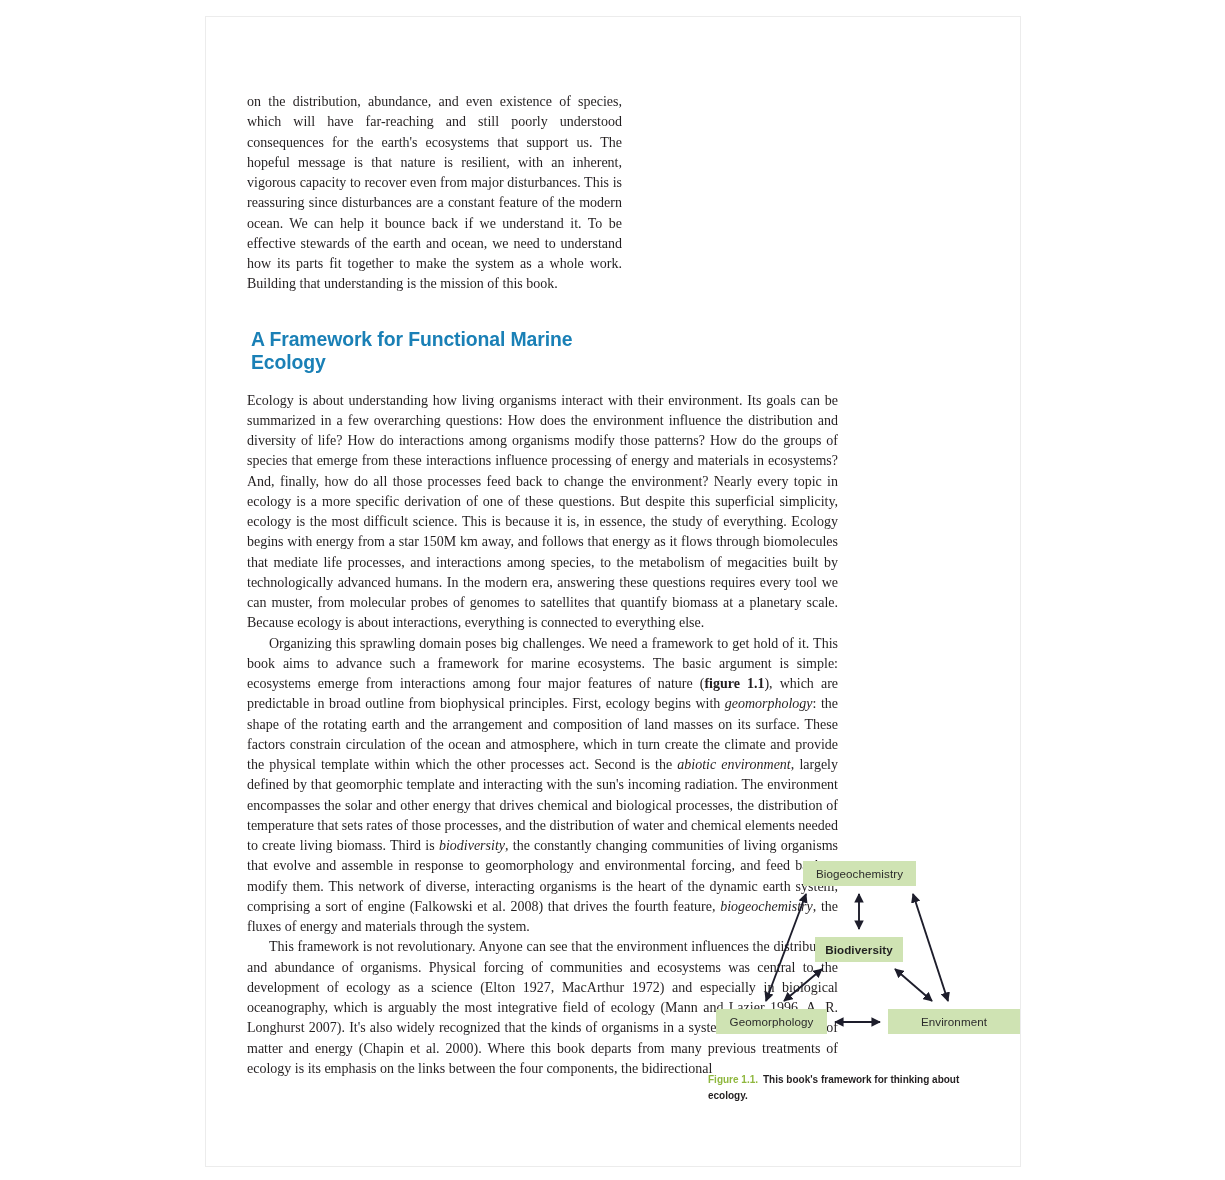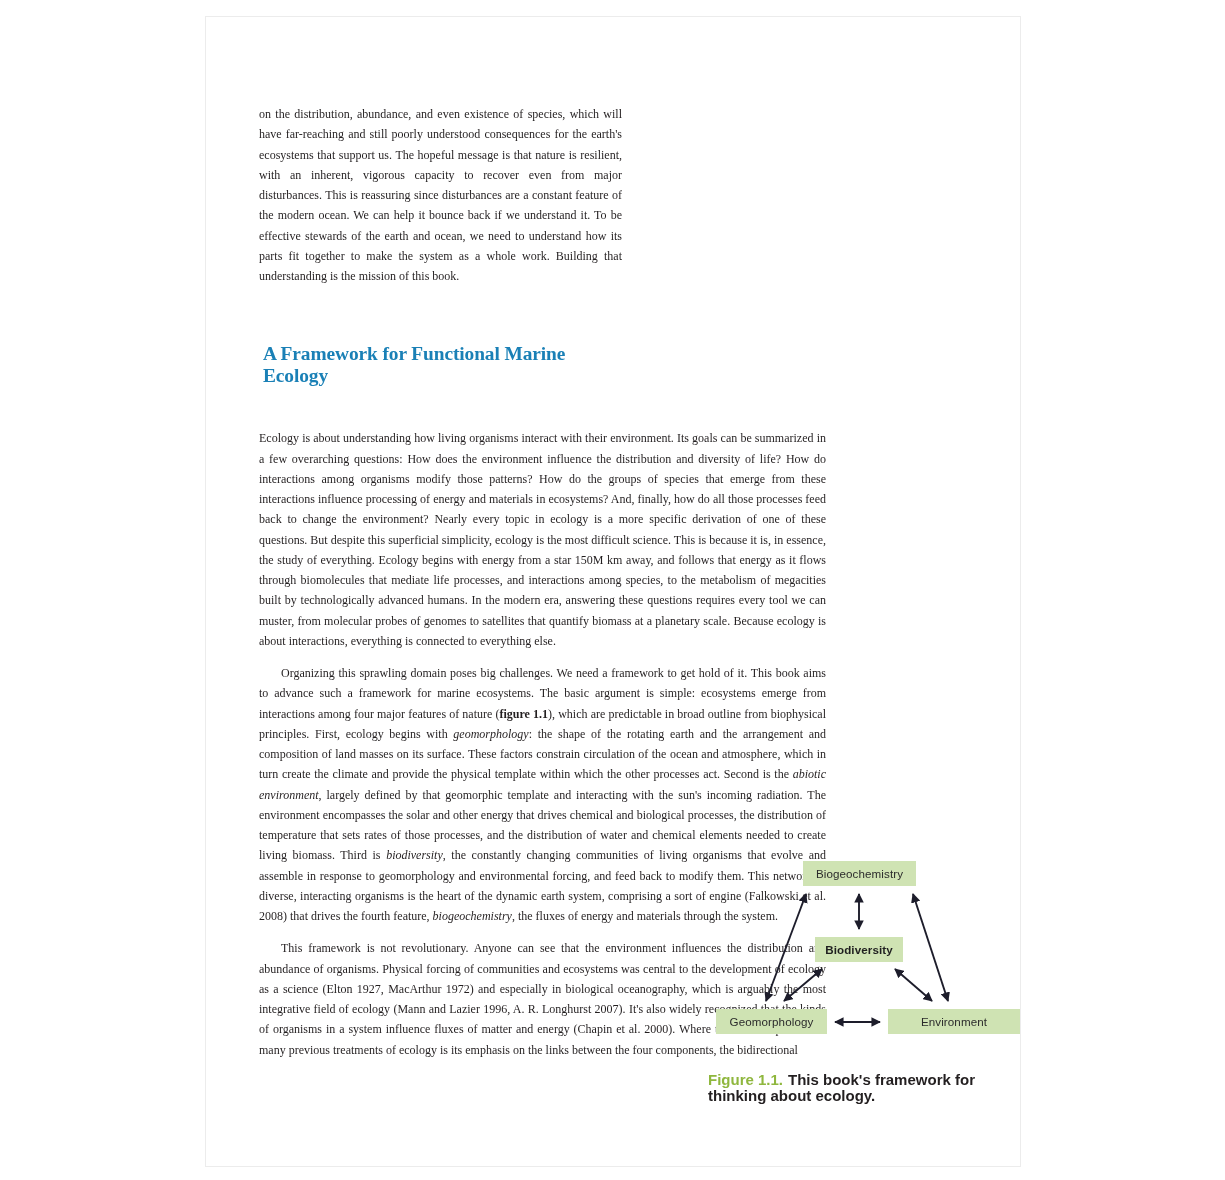--- a/index.html
+++ b/index.html
@@ -33,35 +33,35 @@
 
   
   #text-column {
     position: absolute;
     left: 41px;
     top: 75px;
     width: 591px;
   }
 
   p.body-par {
-    margin: 12px;
+    margin: 0;
     font-family: "Liberation Serif", serif;
-    font-size: 12px;
+    font-size: 14px;
     line-height: 20.25px;
     color: #231f20;
     text-align: justify;
     text-justify: inter-word;
     hyphens: manual;
   }
   p.indent { text-indent: 22px; }
 
   h2#section-heading {
-    margin: 16px;
+    margin: 4px;
     padding: 0;
-    font-family: Liberation Serif, serif;
+    font-family: Liberation Sans, sans-serif;
     font-weight: bold;
     font-size: 19.4px;
     letter-spacing: -0.1px;
     color: #1a80b6;
   }
 
   .spacer-before-heading { height: 29px; }
   .spacer-after-heading  { height: 13px; }
 
   em.ital { font-style: italic; }
@@ -122,21 +122,21 @@
     left: 0; top: 0;
     width: 296px; height: 205px;
     overflow: visible;
   }
 
   
   #figure-caption {
     margin-top: 26px;
     width: 270px;
     font-family: "Liberation Sans", sans-serif;
-    font-size: 15px;
+    font-size: 10px;
     font-weight: bold;
     line-height: 16px;
     color: #231f20;
   }
   #figure-caption .fig-label {
     color: #8fb73e;
     font-weight: bold;
     margin-right: 5px;
   }
 </style>

